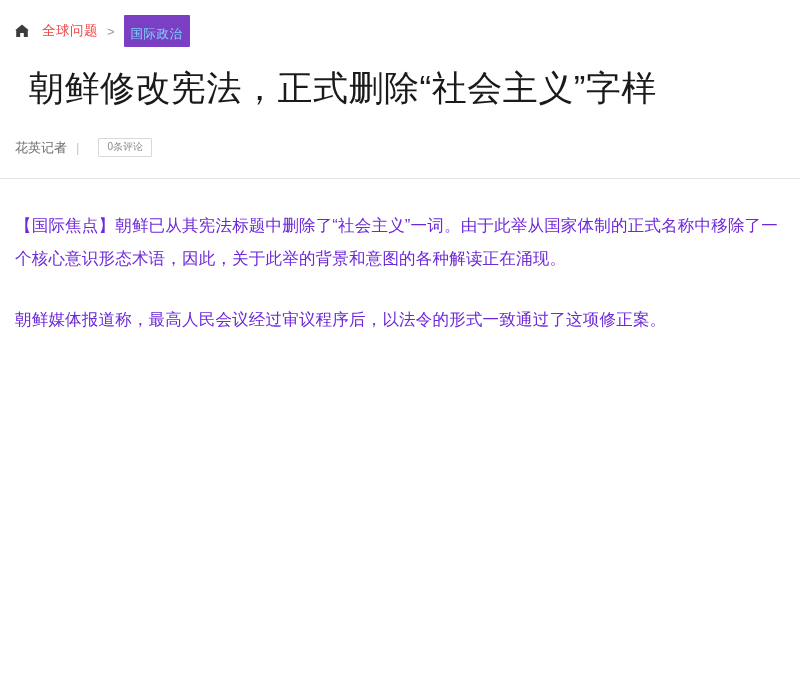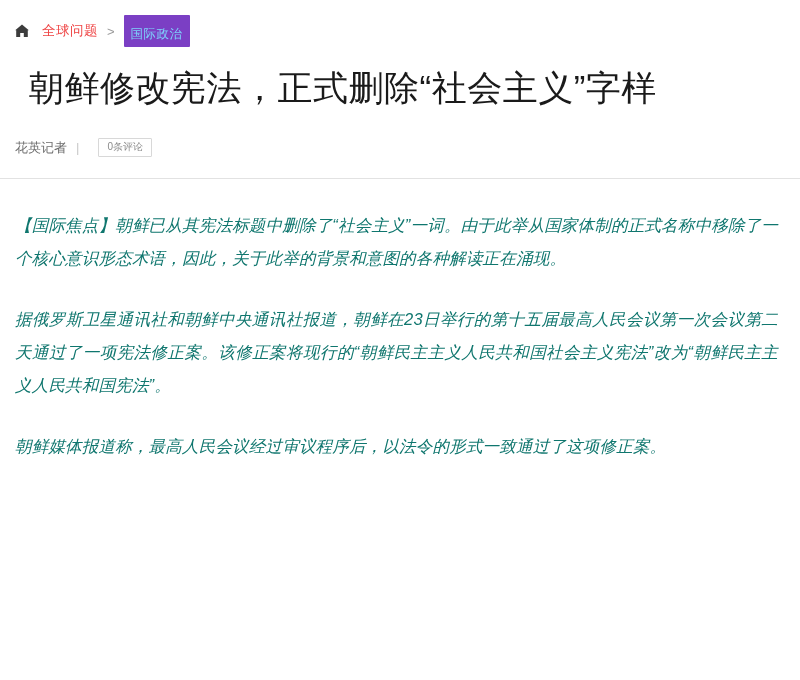--- a/index.html
+++ b/index.html
@@ -106,24 +106,23 @@
   }
 
   
   .article {
     padding: 22px 22px 0 15px;
   }
   .article p {
     margin: 0 0 28px 0;
     font-size: 16.5px;
     line-height: 2.0;
-    color: #0f766e;
+    color: #6d28d9;
     letter-spacing: 0.2px;
     text-align: justify;
-    font-style: italic;
   }
 </style>
 </head>
 <body>
 
 <div class="page">
 
   <div class="breadcrumb">
     <span class="home-icon">
       <svg width="16" height="16" viewBox="0 0 16 16" aria-hidden="true">
@@ -140,17 +139,16 @@
   <div class="meta">
     <span class="meta-author">花英记者</span>
     <span class="meta-divider">|</span>
     <span class="meta-comments">0条评论</span>
   </div>
 
   <hr class="hr">
 
   <div class="article">
     <p>【国际焦点】朝鲜已从其宪法标题中删除了“社会主义”一词。由于此举从国家体制的正式名称中移除了一个核心意识形态术语，因此，关于此举的背景和意图的各种解读正在涌现。</p>
-    <p>据俄罗斯卫星通讯社和朝鲜中央通讯社报道，朝鲜在23日举行的第十五届最高人民会议第一次会议第二天通过了一项宪法修正案。该修正案将现行的“朝鲜民主主义人民共和国社会主义宪法”改为“朝鲜民主主义人民共和国宪法”。</p>
     <p>朝鲜媒体报道称，最高人民会议经过审议程序后，以法令的形式一致通过了这项修正案。</p>
   </div>
 
 </div>
 
 </body></html>

